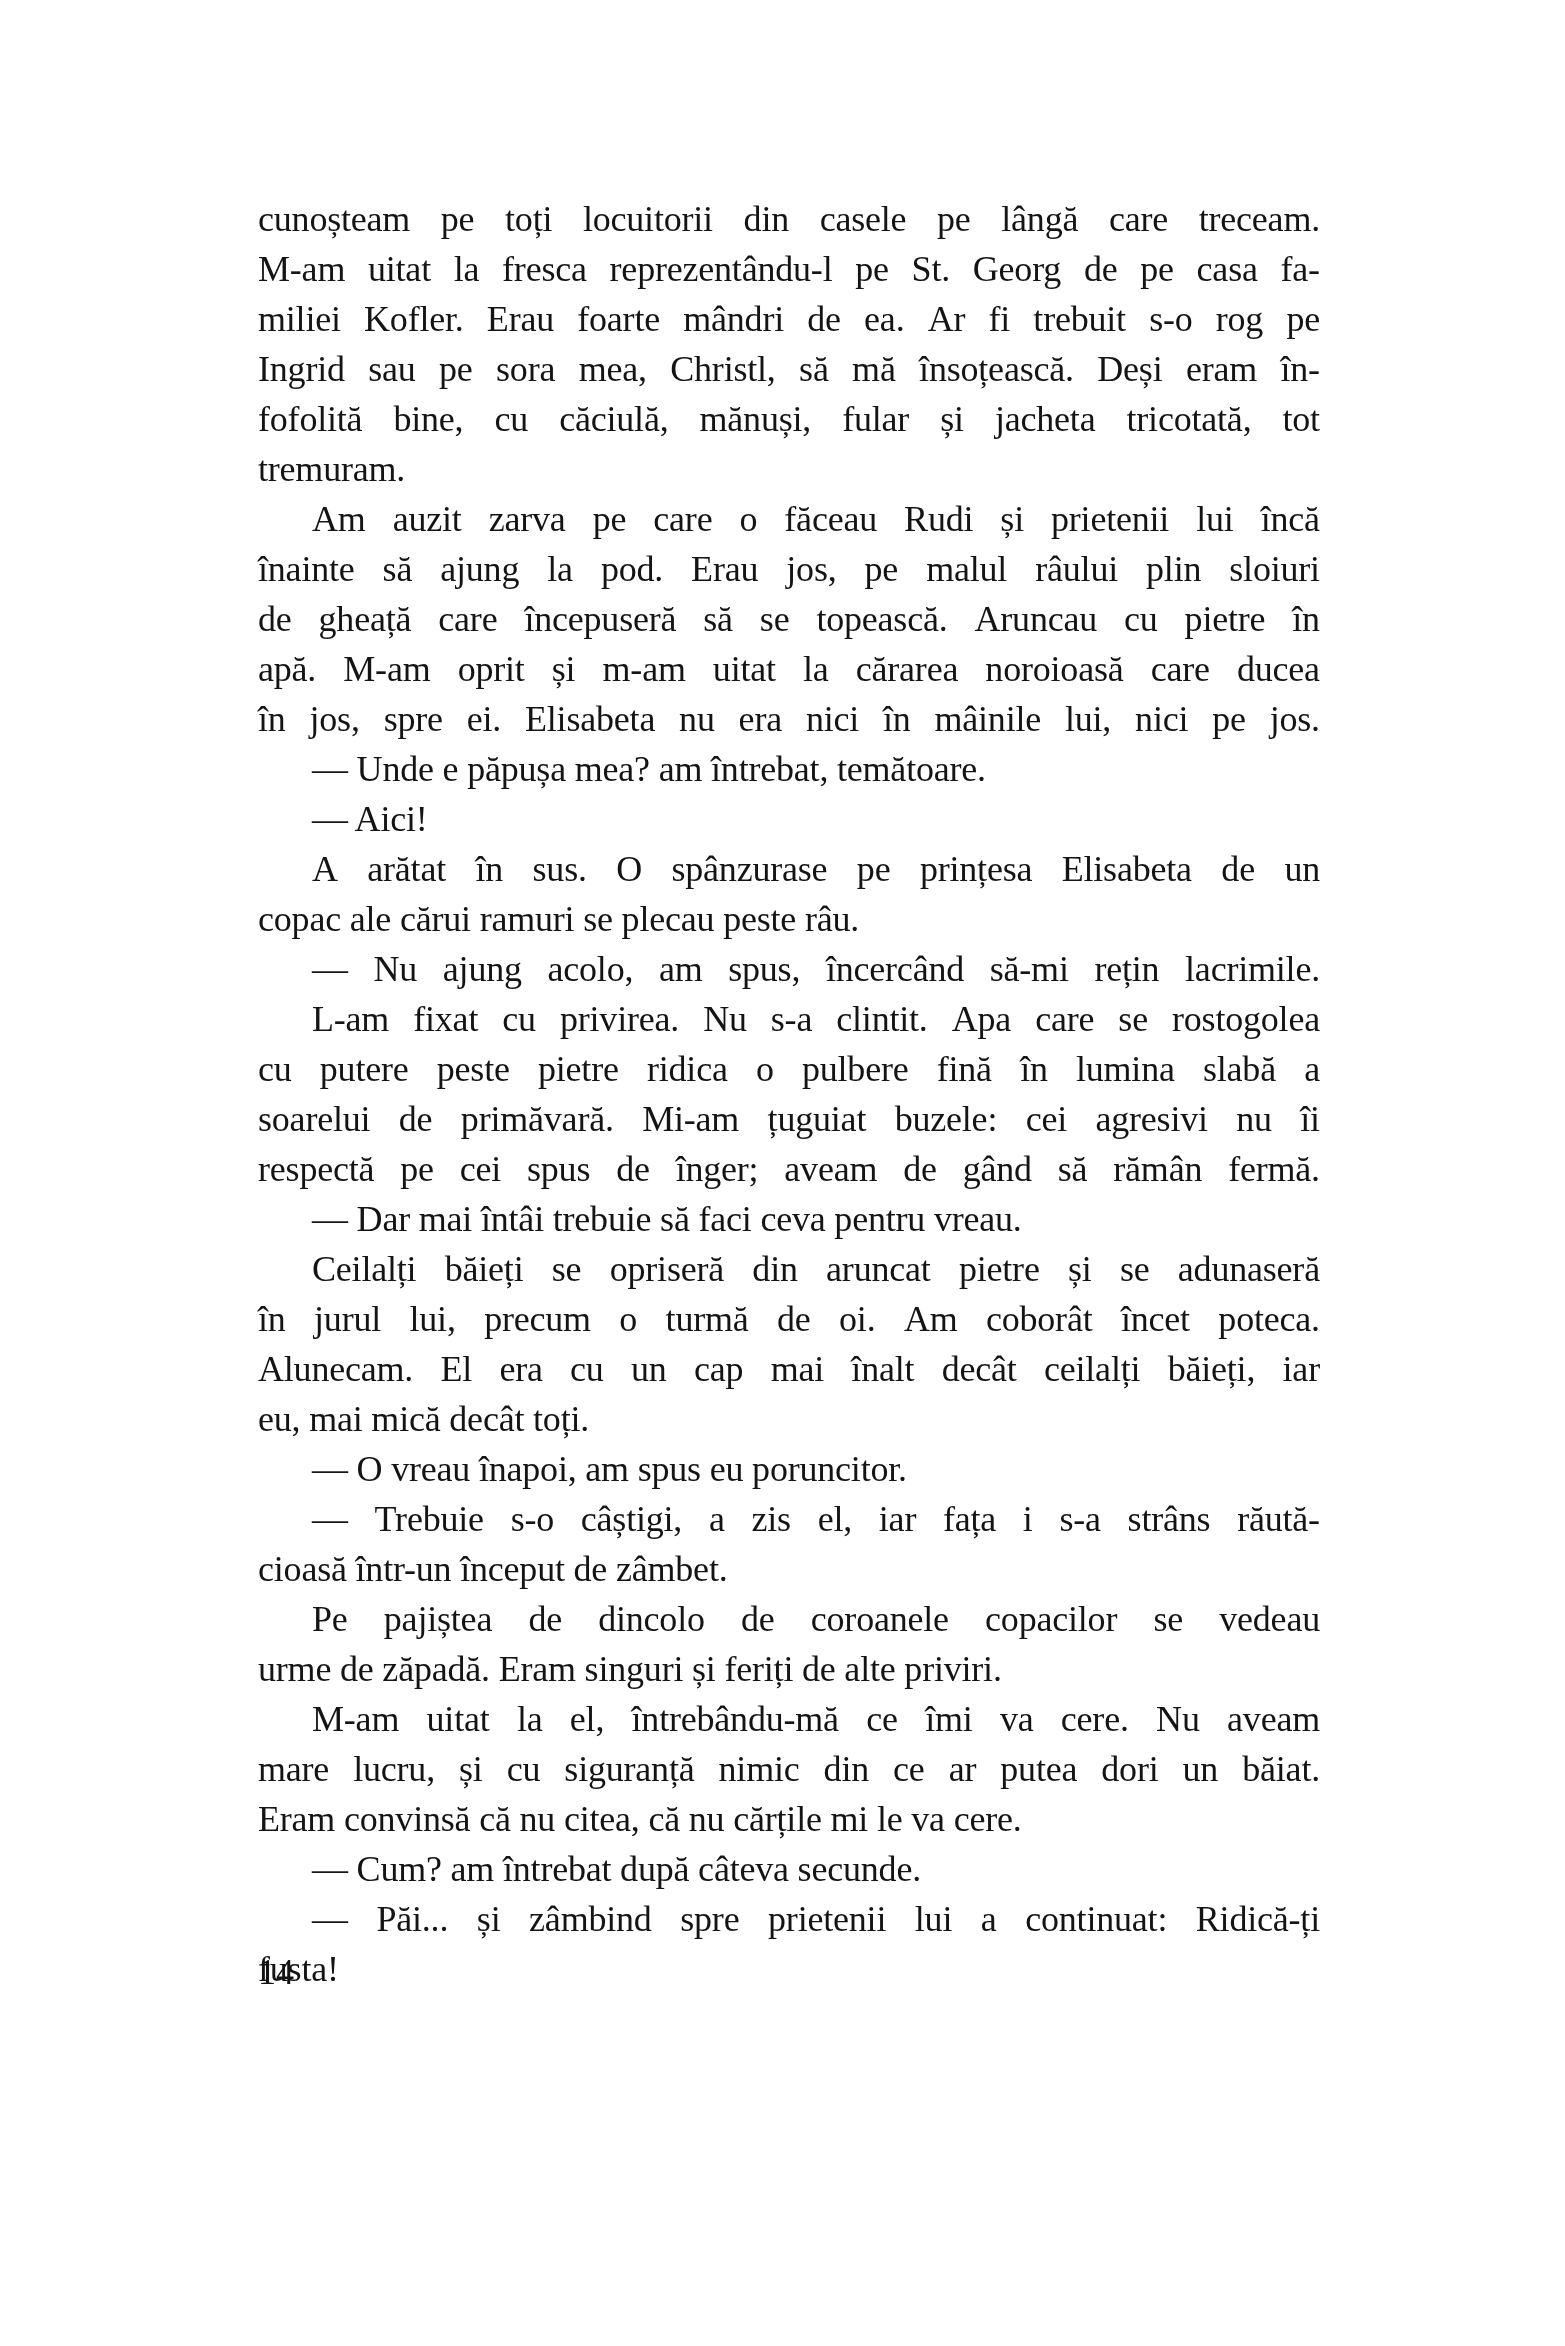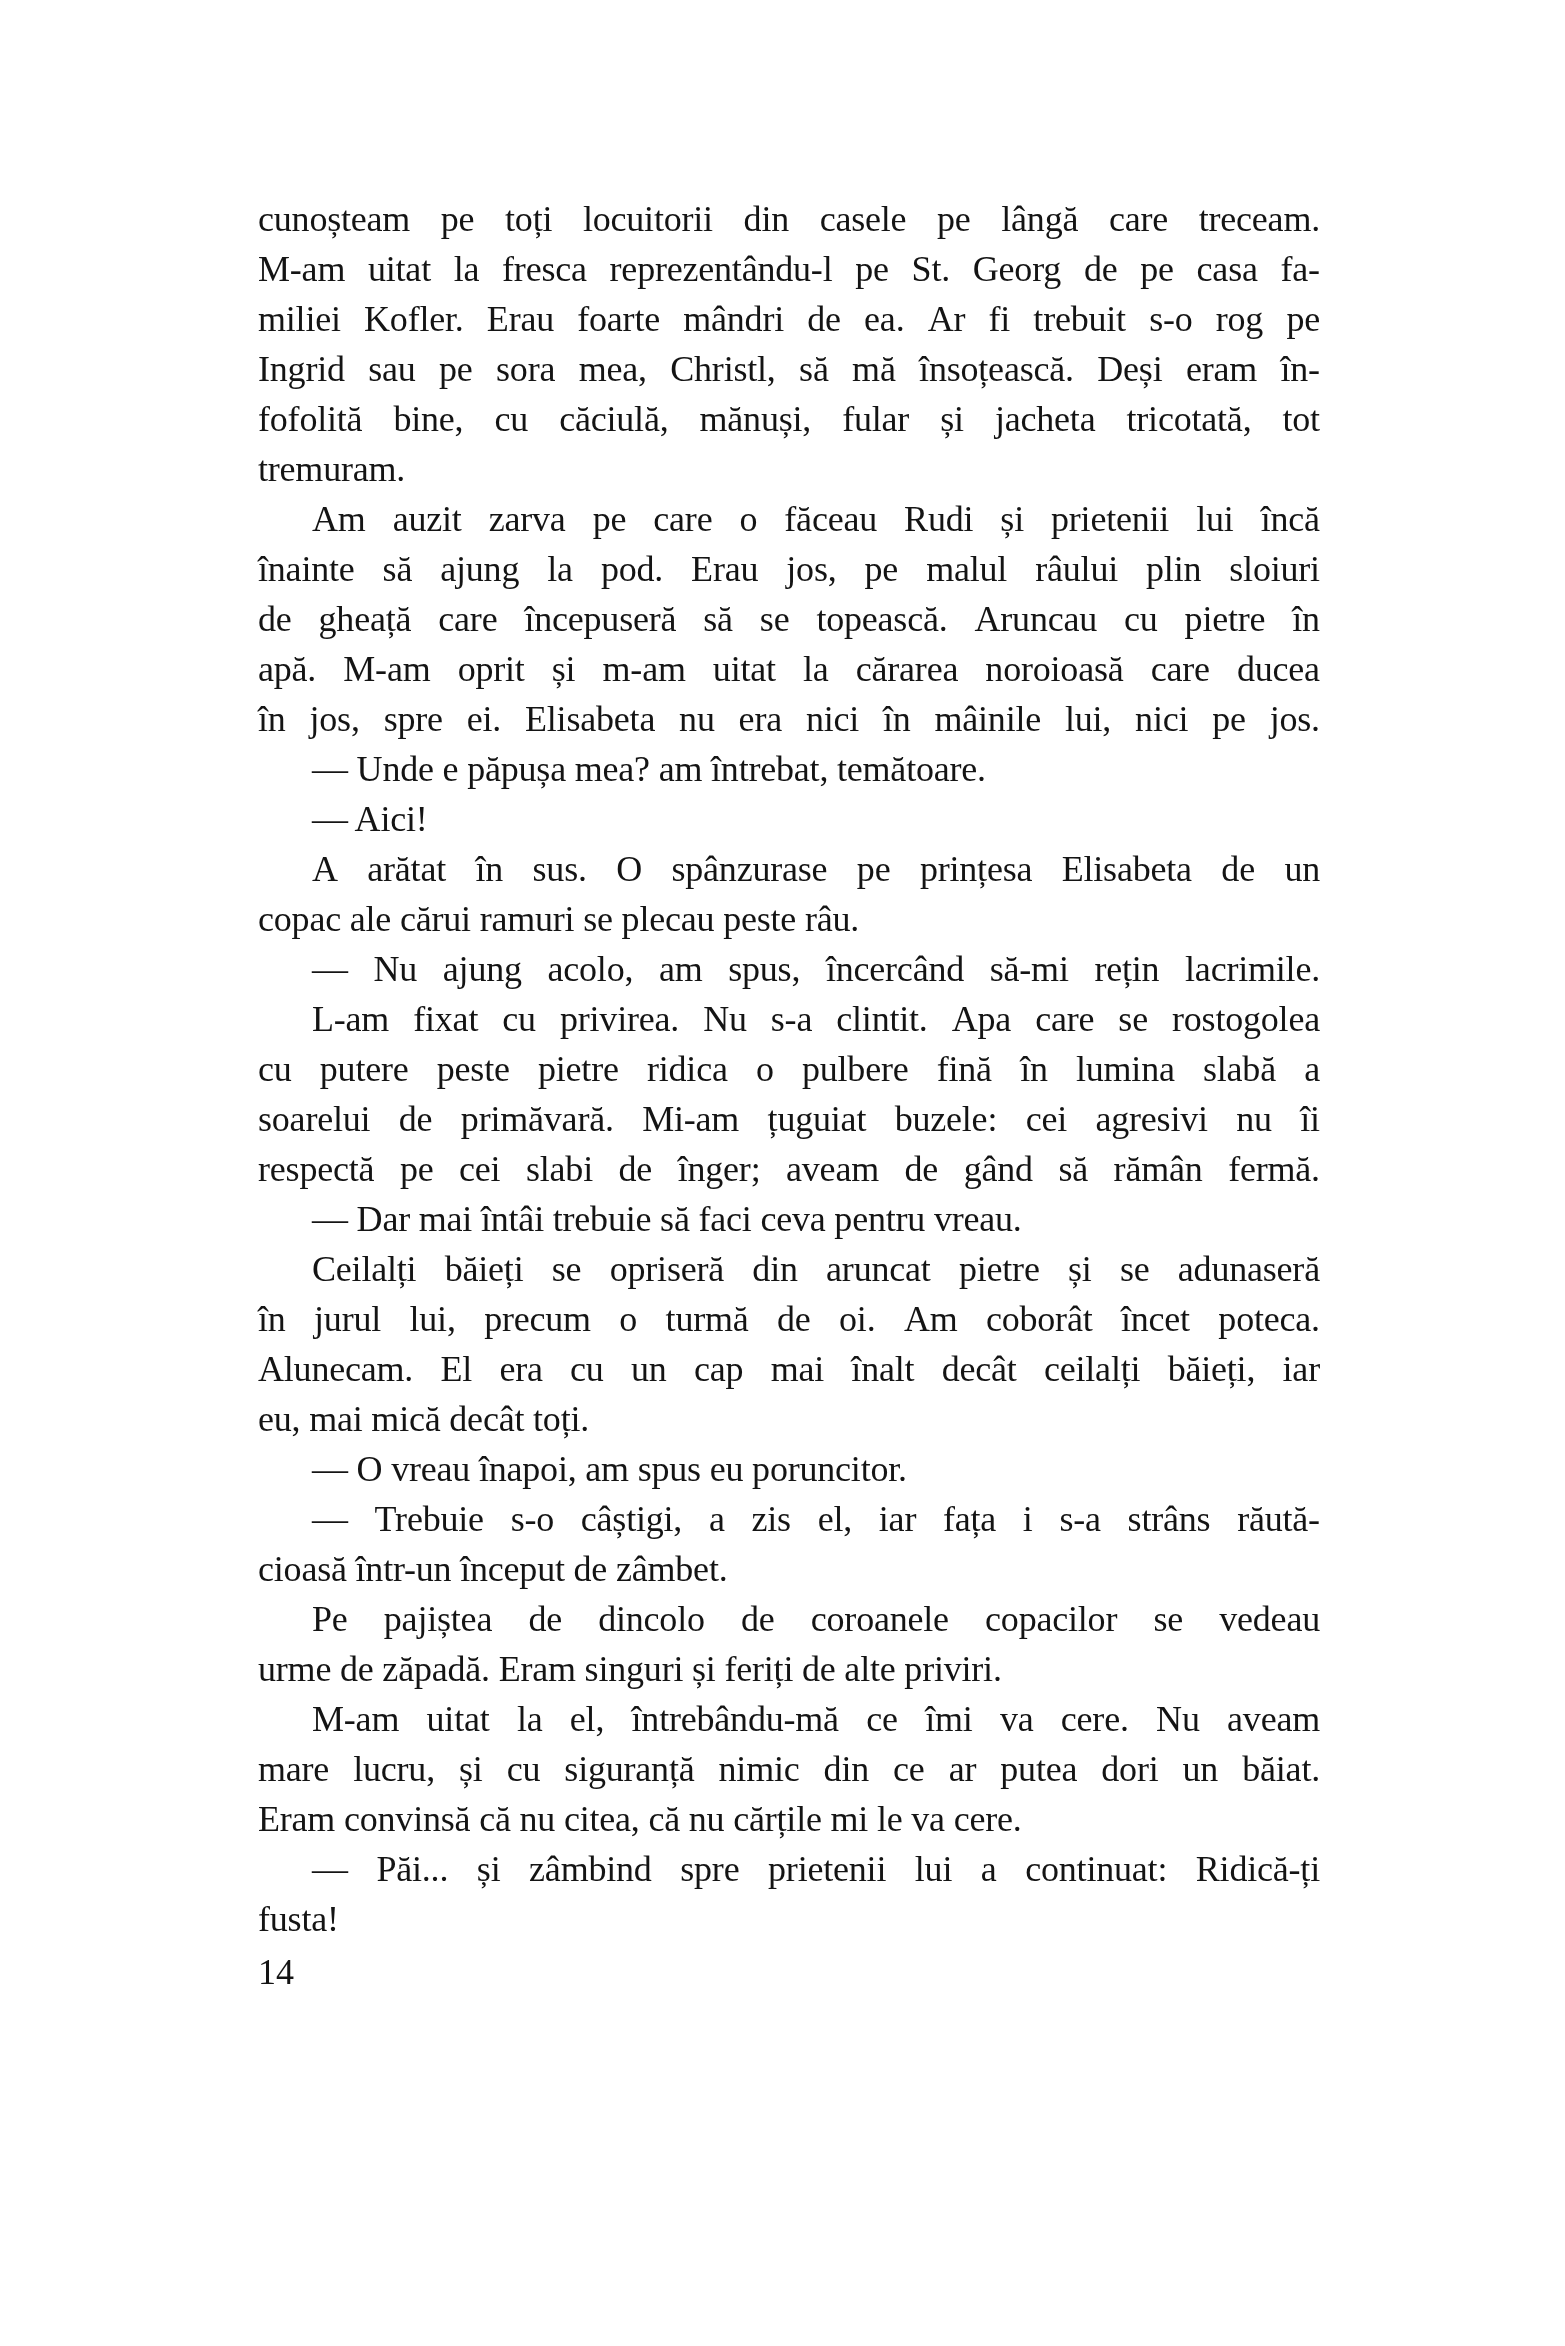--- a/index.html
+++ b/index.html
@@ -262,21 +262,21 @@
         <span>buzele:</span>
         <span>cei</span>
         <span>agresivi</span>
         <span>nu</span>
         <span>îi</span>
       </div>
       <div class="line just">
         <span>respectă</span>
         <span>pe</span>
         <span>cei</span>
-        <span>slabi</span>
+        <span>spus</span>
         <span>de</span>
         <span>înger;</span>
         <span>aveam</span>
         <span>de</span>
         <span>gând</span>
         <span>să</span>
         <span>rămân</span>
         <span>fermă.</span>
       </div>
       <div class="line indent">— Dar mai întâi trebuie să faci ceva pentru vreau.</div>
@@ -372,20 +372,21 @@
         <span>nimic</span>
         <span>din</span>
         <span>ce</span>
         <span>ar</span>
         <span>putea</span>
         <span>dori</span>
         <span>un</span>
         <span>băiat.</span>
       </div>
       <div class="line">Eram convinsă că nu citea, că nu cărțile mi le va cere.</div>
+      <div class="line indent">— Cum? am întrebat după câteva secunde.</div>
       <div class="line just indent">
         <span>—</span>
         <span>Păi...</span>
         <span>și</span>
         <span>zâmbind</span>
         <span>spre</span>
         <span>prietenii</span>
         <span>lui</span>
         <span>a</span>
         <span>continuat:</span>

